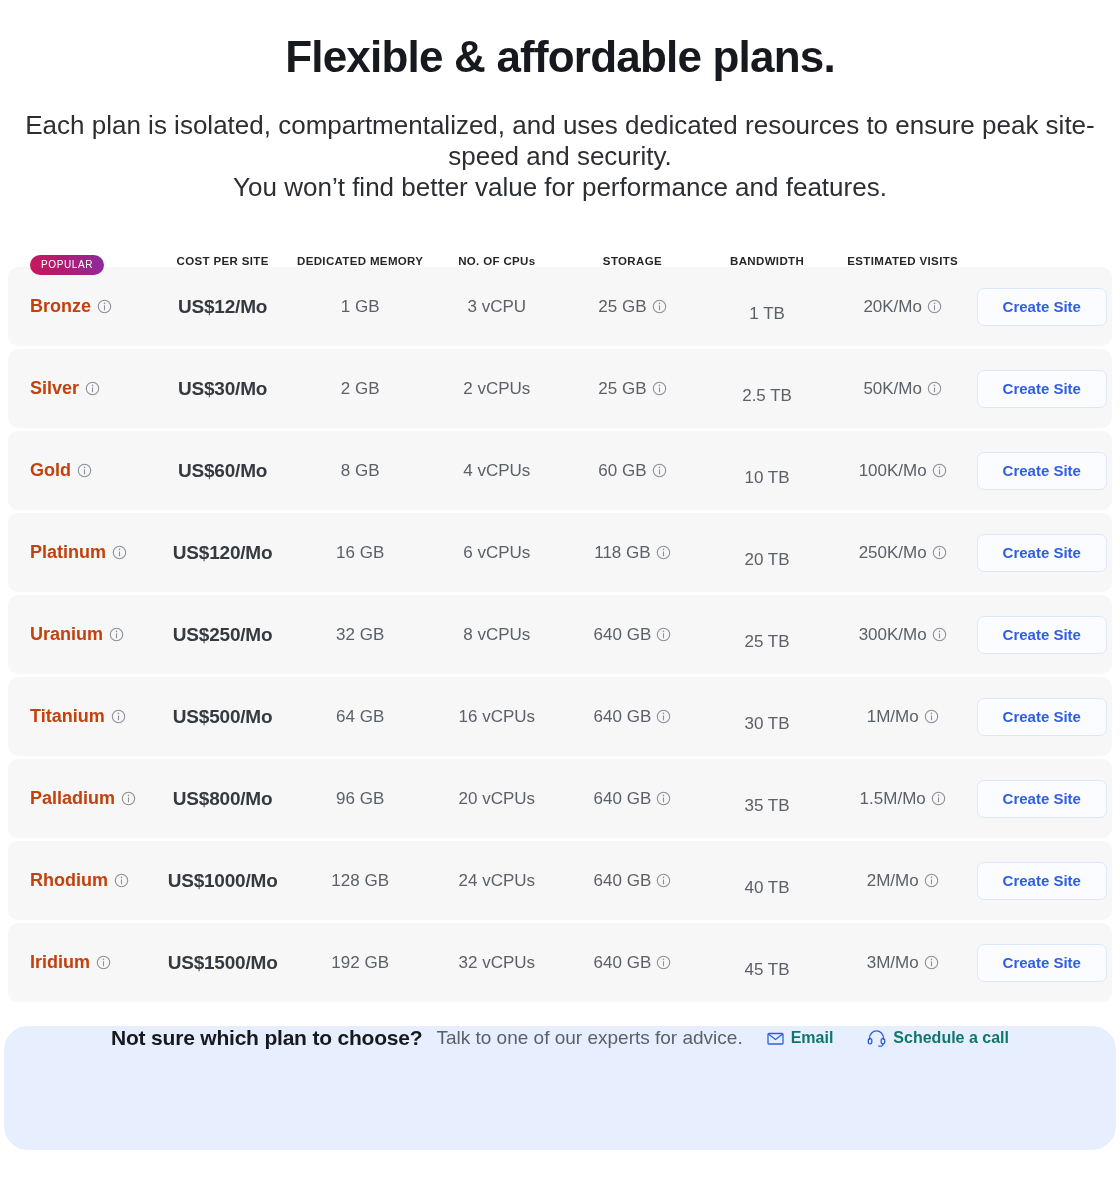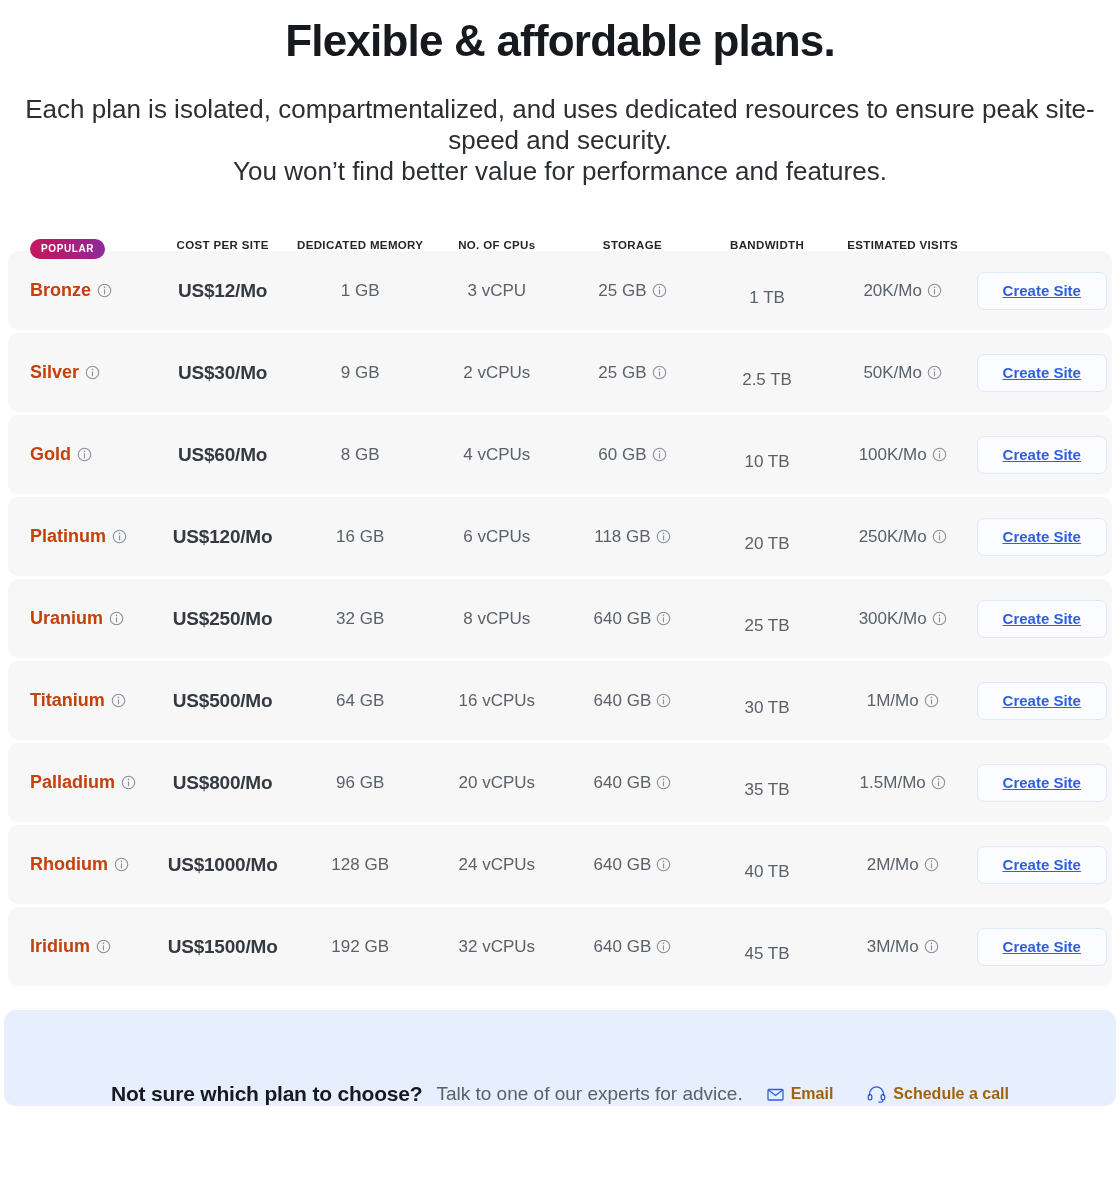--- a/index.html
+++ b/index.html
@@ -19,21 +19,21 @@
   
   .page-header {
     padding: 10px 0 0 0;
     text-align: center;
   }
   .page-title {
     font-size: 44px;
     font-weight: bold;
     letter-spacing: -0.8px;
     color: #16191d;
-    margin: 0;
+    margin: 16px;
     line-height: 62px;
   }
   .page-subtitle {
     font-size: 26px;
     line-height: 31px;
     color: #2b2f33;
     margin: 22px auto 0 auto;
     width: 1110px;
     font-weight: normal;
   }
@@ -62,21 +62,21 @@
   }
 
   
   .c-plan   { width: 148px; padding-left: 22px; text-align: left; }
   .c-price  { width: 140px; }
   .c-memory { width: 140px; }
   .c-cpu    { width: 138px; }
   .c-storage{ width: 138px; }
   .c-band   { width: 136px; margin-top: 14px; }
   .c-visits { width: 140px; }
-  .c-action { width: 143px; text-decoration: underline; }
+  .c-action { width: 143px; }
 
   .plan-row {
     position: relative;
     display: flex;
     align-items: center;
     height: 79px;
     background: #f7f7f8;
     border-radius: 10px;
     margin-bottom: 3px;
   }
@@ -107,21 +107,21 @@
   .cell.action-cell { justify-content: center; }
 
   
   .popular-badge {
     position: absolute;
     top: -12px;
     left: 22px;
     background: linear-gradient(90deg, #c7195e 0%, #b5196c 35%, #8e2a9c 100%);
     color: #ffffff;
     font-size: 10px;
-    font-weight: bold;
+    font-weight: normal;
     letter-spacing: 0.6px;
     padding: 4px 11px 4px 11px;
     border-radius: 11px;
     line-height: 12px;
   }
 
   
   .info-icon {
     display: inline-flex;
     align-items: center;
@@ -148,25 +148,25 @@
     font-size: 15px;
     font-weight: bold;
     font-family: "Liberation Sans", sans-serif;
     cursor: pointer;
     white-space: nowrap;
   }
 
   
   .cta-banner {
     margin: 24px 4px 0 4px;
-    height: 96px;
+    height: 124px;
     background: #e7efff;
-    border-radius: 12px;
+    border-radius: 24px;
     display: flex;
-    align-items: flex-end;
+    align-items: flex-start;
     justify-content: center;
     gap: 0;
   }
   .cta-inner {
     display: flex;
     align-items: center;
     gap: 0;
   }
   .cta-title {
     font-size: 21px;
@@ -176,21 +176,21 @@
   }
   .cta-sub {
     font-size: 19px;
     color: #5a6169;
     margin-left: 14px;
   }
   .cta-link {
     display: inline-flex;
     align-items: center;
     gap: 7px;
-    color: #a16207;
+    color: #0f766e;
     font-size: 16px;
     font-weight: bold;
     text-decoration: none;
     cursor: pointer;
     white-space: nowrap;
   }
   .cta-link.email-link { margin-left: 24px; }
   .cta-link.call-link  { margin-left: 34px; }
   .cta-link svg { display: block; }
 </style>
@@ -275,21 +275,21 @@
               <circle cx="7.5" cy="7.5" r="6.2" fill="none" stroke="#8a9099" stroke-width="1.1"></circle>
               <rect x="6.95" y="6.3" width="1.1" height="5" rx="0.5" fill="#8a9099"></rect>
               <circle cx="7.5" cy="4.4" r="0.78" fill="#8a9099"></circle>
             </svg>
           </span>
         </div>
         <div class="cell price-cell c-price">
           <span>US$30/Mo</span>
         </div>
         <div class="cell c-memory">
-          <span>9 GB</span>
+          <span>2 GB</span>
         </div>
         <div class="cell c-cpu">
           <span>2 vCPUs</span>
         </div>
         <div class="cell c-storage">
           <span>25 GB</span>
           <span class="info-icon">
             <svg width="15" height="15" viewBox="0 0 15 15">
               <circle cx="7.5" cy="7.5" r="6.2" fill="none" stroke="#8a9099" stroke-width="1.1"></circle>
               <rect x="6.95" y="6.3" width="1.1" height="5" rx="0.5" fill="#8a9099"></rect>

